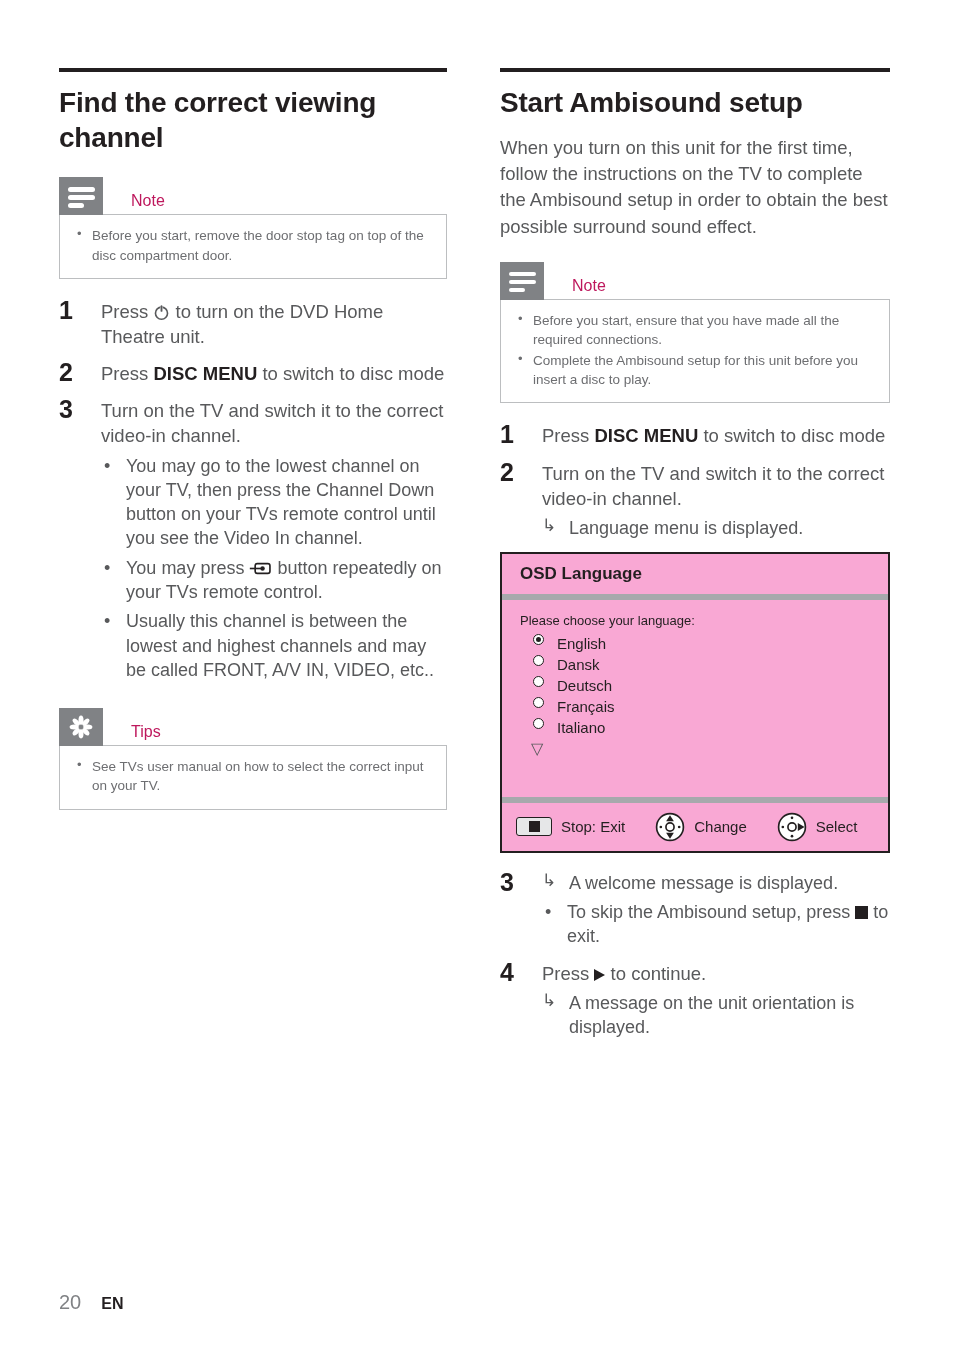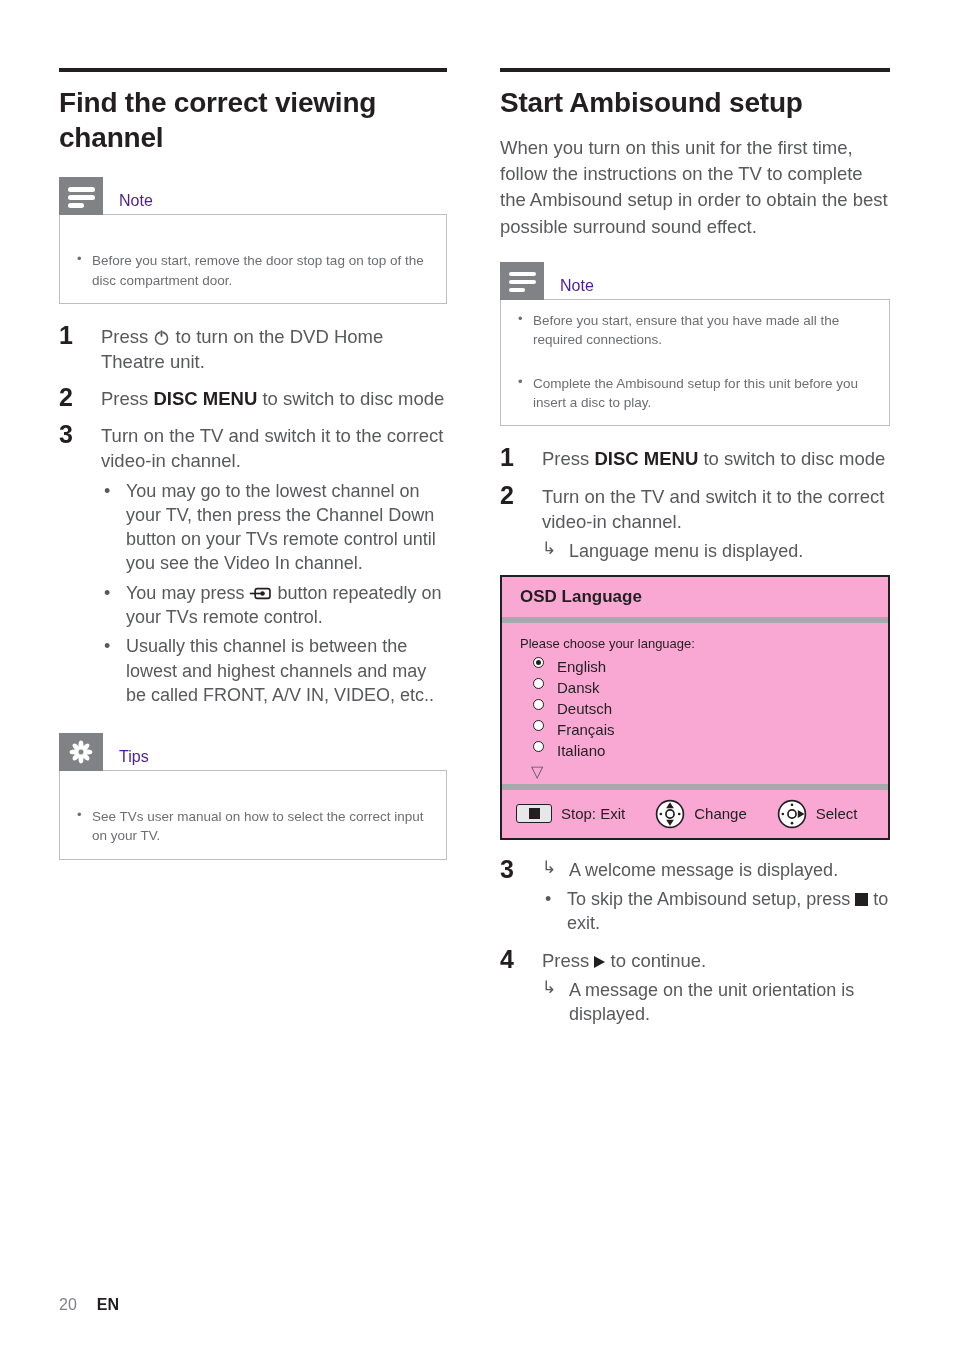--- a/index.html
+++ b/index.html
@@ -63,41 +63,41 @@
   }
   .callout-badge {
     width: 44px;
     height: 38px;
     background: #808285;
     flex: none;
     position: relative;
   }
   .callout-title {
     font-size: 16px;
-    color: #4c1d95;
-    padding-left: 16px;
+    color: #be185d;
+    padding-left: 28px;
     padding-bottom: 6px;
     line-height: 1;
   }
   .callout-body {
     border: 1px solid #bcbec0;
     border-top: 1px solid #bcbec0;
     padding: 11px 14px 13px 14px;
     margin-top: -1px;
   }
   .callout-body ul { list-style: none; }
   .callout-body li {
     position: relative;
     padding-left: 18px;
     font-size: 13.5px;
     line-height: 1.42;
     color: #6d6e71;
     margin-bottom: 2px;
   }
-  .callout-body li:last-child { margin-bottom: 0; margin-top: 25px; }
+  .callout-body li:last-child { margin-bottom: 0; }
   .callout-body li::before {
     content: "•";
     position: absolute;
     left: 3px;
     top: -1px;
     font-size: 13px;
     color: #6d6e71;
   }
 
   
@@ -235,20 +235,21 @@
     padding-left: 11px;
     margin-top: 1px;
     height: 16px;
   }
   .osd-footer {
     border-top: 6px solid #a7a9ac;
     display: flex;
     align-items: center;
     padding: 9px 14px 9px 14px;
     gap: 10px;
+    margin-top: 36px;
   }
   .osd-btn {
     display: flex;
     align-items: center;
     gap: 9px;
     font-size: 15px;
     color: #231f20;
   }
   .osd-btn-label { white-space: nowrap; }
   .btn-stop-box {
@@ -272,21 +273,21 @@
   
   .footer {
     position: absolute;
     left: 59px;
     bottom: 36px;
     display: flex;
     align-items: baseline;
     gap: 20px;
   }
   .folio {
-    font-size: 16px;
+    font-size: 20px;
     color: #808285;
   }
   .lang-code {
     font-size: 16px;
     font-weight: bold;
     color: #231f20;
   }
 </style>
 </head>
 <body>

